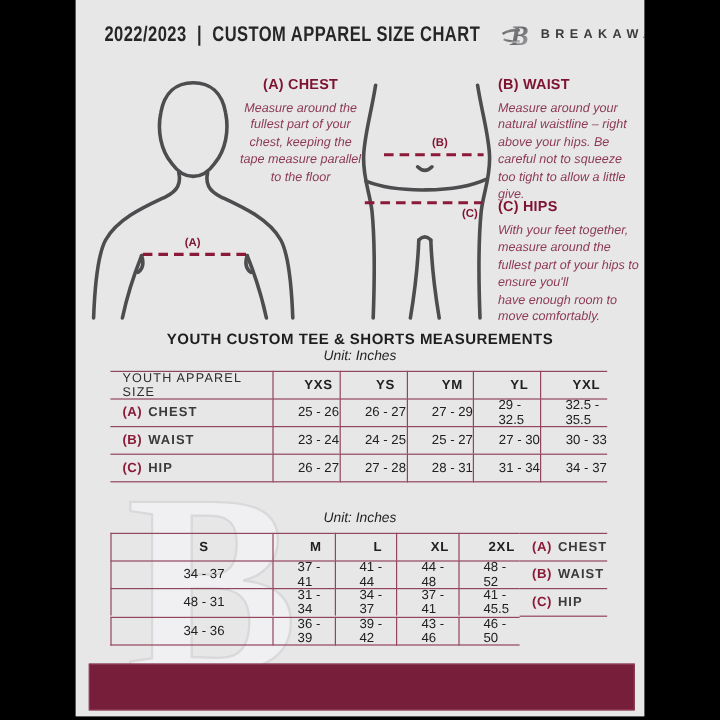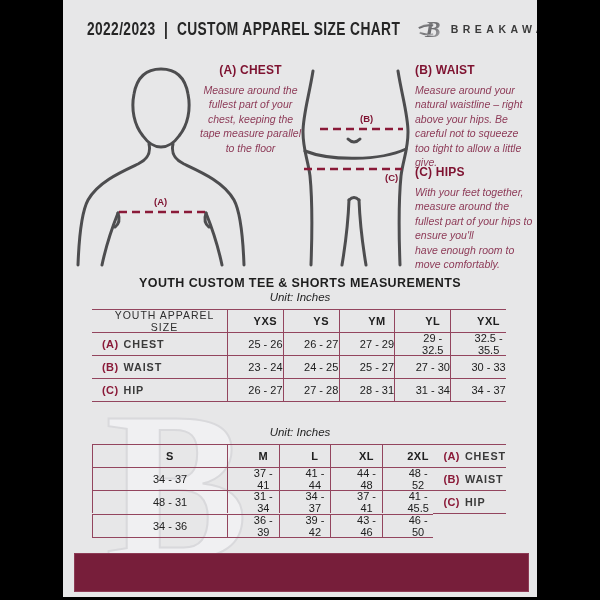--- a/index.html
+++ b/index.html
@@ -41,21 +41,21 @@
   
   .sec-title { position:absolute; left:0; width:100%; text-align:center; z-index:1;
                font-size:12.5px; font-weight:bold; color:#1e1e1e; letter-spacing:0.4px; }
   .sec-unit  { position:absolute; left:0; width:100%; text-align:center; z-index:1;
                font-size:11.5px; font-style:italic; color:#242424; }
   #youth-title{top:276px;} #youth-unit{top:291px;}
   #adult-title{top:411px;} #adult-unit{top:426px;}
 
   
   .size-table { position:absolute; left:29px; width:414px; z-index:1;
-                display:grid; grid-template-columns:135px repeat(5,1fr);text-align:center; }
+                display:grid; grid-template-columns:135px repeat(5,1fr); }
   #youth-table{top:309px;} #adult-table{top:444px;}
   .cell { height:22px; display:flex; align-items:center; justify-content:center;
           font-size:11px; color:#202020; border-top:1px solid #93455e;padding-left:20px; }
   .cell.bottom { border-bottom:1px solid #93455e; }
   .cell.vline  { border-left:1px solid #93455e; }
   .cell.first  { justify-content:flex-start; padding-left:10px; }
   .cell.head   { font-weight:bold; letter-spacing:0.6px; }
   .cell.first.head { font-weight:normal; font-size:10.5px; letter-spacing:1px; color:#2e2e2e; }
   .prefix  { color:#8a1a38; font-weight:bold; margin-right:5px; letter-spacing:0.4px; }
   .rowlabel{ font-weight:bold; letter-spacing:0.9px; color:#3a3a3a; font-size:10.8px; }

